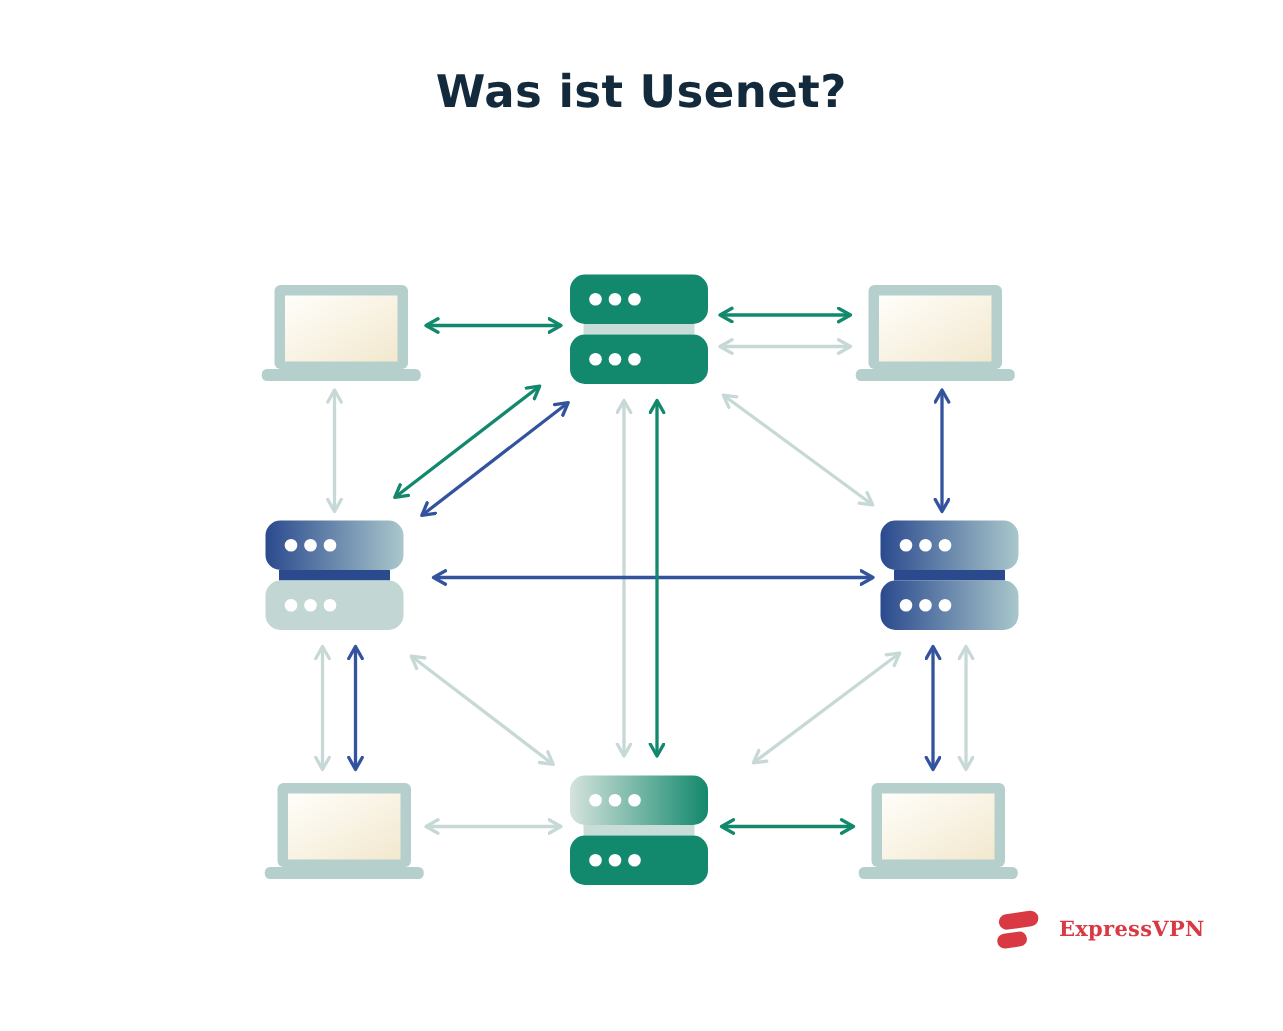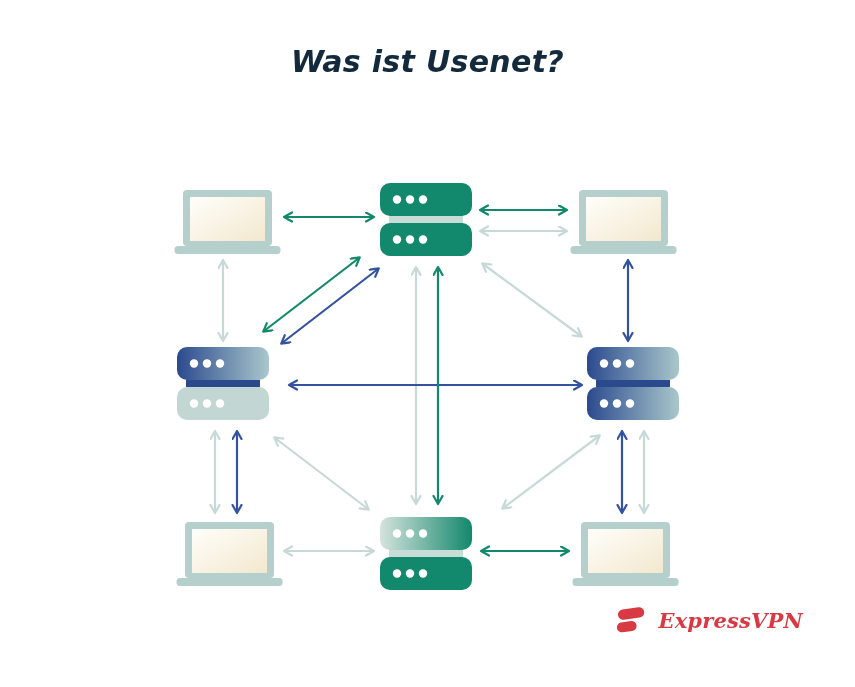--- a/index.html
+++ b/index.html
@@ -3,34 +3,34 @@
 <meta charset="utf-8">
 <style>
   * { margin: 0; padding: 0; box-sizing: border-box; }
   html, body { width: 855px; height: 687px; }
   body {
     background: #ffffff;
     font-family: "DejaVu Sans", sans-serif;
     position: relative;
     overflow: hidden;
   }
-  .page { position: relative; width: 855px; height: 668px; background: var(--bg, #fff); font-style: italic; }
+  .page { position: relative; width: 855px; height: 668px; background: var(--bg, #fff); }
   .header { position: absolute; top: 44px; left: 0; width: 100%; text-align: center; }
   .title {
     font-size: 30px; font-weight: 600; color: var(--title, #13293C);
     letter-spacing: 0.3px;
   }
   .subtitle {
     margin-top: 15px; font-size: 19px; font-weight: 500;
     color: var(--title, #13293C); line-height: 1.42;
   }
   svg.diagram { position: absolute; left: 0; top: 0; }
   .brand { position: absolute; right: 52px; bottom: 33px; display: flex; align-items: center; gap: 9px; }
   .brand-text {
-    font-family: "DejaVu Serif", serif; font-weight: 700; font-size: 21px;
+    font-family: "DejaVu Serif", serif; font-weight: 700; font-size: 14px;
     color: var(--red, #D93943); letter-spacing: 0.2px;
   }
   .brand-icon { display: block; }
 </style>
 </head>
 <body>
 
 <div class="page">
 
   <div class="header">

